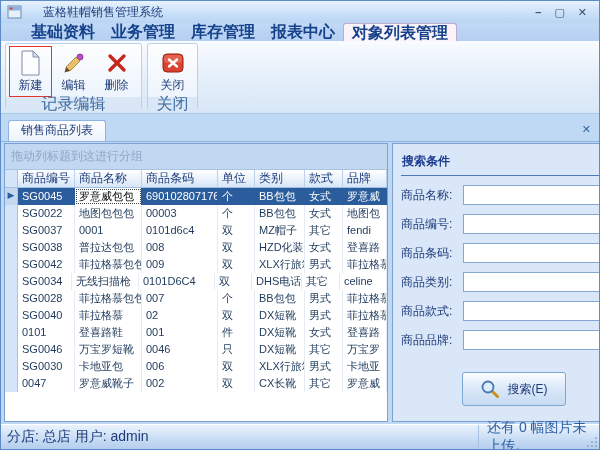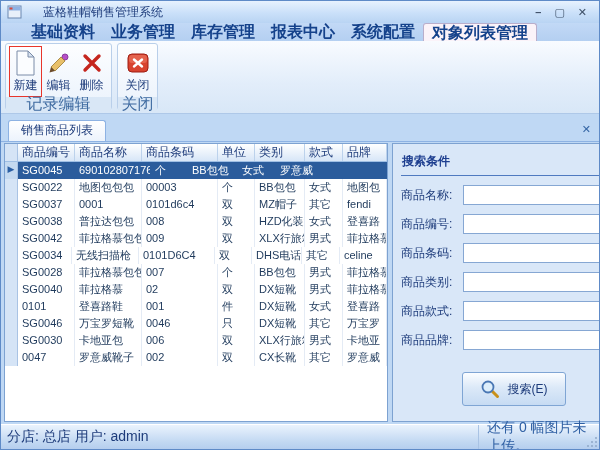--- a/index.html
+++ b/index.html
@@ -43,21 +43,21 @@
     border-bottom:1px solid #AEC8E8; padding:2px 0 0 4px;
   }
   .ribbon-group {
     display:inline-flex; flex-direction:column; vertical-align:top;
     height:67px; margin-right:5px;
     border:1px solid #B9CFEA; border-radius:3px;
     background:linear-gradient(#FDFEFF,#EAF2FC);
   }
   .group-buttons { flex:1; display:flex; padding:2px 3px 0; }
   .ribbon-btn {
-    width:33px; display:flex; flex-direction:column; align-items:center;
+    width:43px; display:flex; flex-direction:column; align-items:center;
     justify-content:space-between; padding:2px 0 2px;
     border:1px solid transparent; cursor:pointer;
   }
   .ribbon-btn.selected { border-color:#E8352B; }
   .ribbon-btn .rb-label { font-size:12px; color:#1E3C7B; white-space:nowrap; }
   .ribbon-btn .icon { height:28px; display:flex; align-items:center; }
   .group-label {
     height:15px; text-align:center; font-size:16px; color:#3E6AA0;
     background:#D9E7F6; border-radius:0 0 2px 2px; line-height:14px;
   }
@@ -180,21 +180,20 @@
       <span class="win-btn">▢</span>
       <span class="win-btn">✕</span>
     </span>
   </div>
 
   <div class="menubar">
       <div class="menu-tab">基础资料</div>
       <div class="menu-tab">业务管理</div>
       <div class="menu-tab">库存管理</div>
       <div class="menu-tab">报表中心</div>
-      <div class="menu-tab">系统配置</div>
       <div class="menu-tab active">对象列表管理</div>
     </div>
 
   <div class="ribbon"><div class="ribbon-group">
         <div class="group-buttons">
           <div class="ribbon-btn selected">
             <span class="icon">
               <svg width="23" height="26" viewBox="0 0 23 26">
                 <path d="M3 1 h11 l6 6 v18 h-17 z" fill="#FBFDFF" stroke="#7A8CA8"></path>
                 <path d="M14 1 l6 6 h-6 z" fill="#D7E2F0" stroke="#7A8CA8"></path>
@@ -239,34 +238,36 @@
       </div></div>
 
   <div class="tabstrip">
     <div class="doc-tab">销售商品列表</div>
     <span class="tabstrip-close">✕</span>
   </div>
 
   <div class="content">
 
     <div class="grid-panel">
+      <div class="group-hint-bar">拖动列标题到这进行分组</div>
       <div class="grid-header">
           <div class="hcell indicator"></div>
           <div class="hcell" style="width: 57px;">商品编号</div>
           <div class="hcell" style="width: 67px;">商品名称</div>
           <div class="hcell" style="width: 76px;">商品条码</div>
           <div class="hcell" style="width: 37px;">单位</div>
           <div class="hcell" style="width: 50px;">类别</div>
           <div class="hcell" style="width: 38px;">款式</div>
           <div class="hcell" style="flex: 1 1 0%;">品牌</div>
         </div>
       <div class="grid-rows">
           <div class="grid-row selected">
             <div class="gcell indicator">▶</div>
             <div class="gcell" style="width: 57px;">SG0045</div>
+            <div class="gcell focused" style="width: 67px;">罗意威包包</div>
             <div class="gcell" style="width: 76px;">6901028071765</div>
             <div class="gcell" style="width: 37px;">个</div>
             <div class="gcell" style="width: 50px;">BB包包</div>
             <div class="gcell" style="width: 38px;">女式</div>
             <div class="gcell" style="flex: 1 1 0%;">罗意威</div>
           </div>
           <div class="grid-row">
             <div class="gcell indicator"></div>
             <div class="gcell" style="width: 57px;">SG0022</div>
             <div class="gcell" style="width: 67px;">地图包包包</div>

